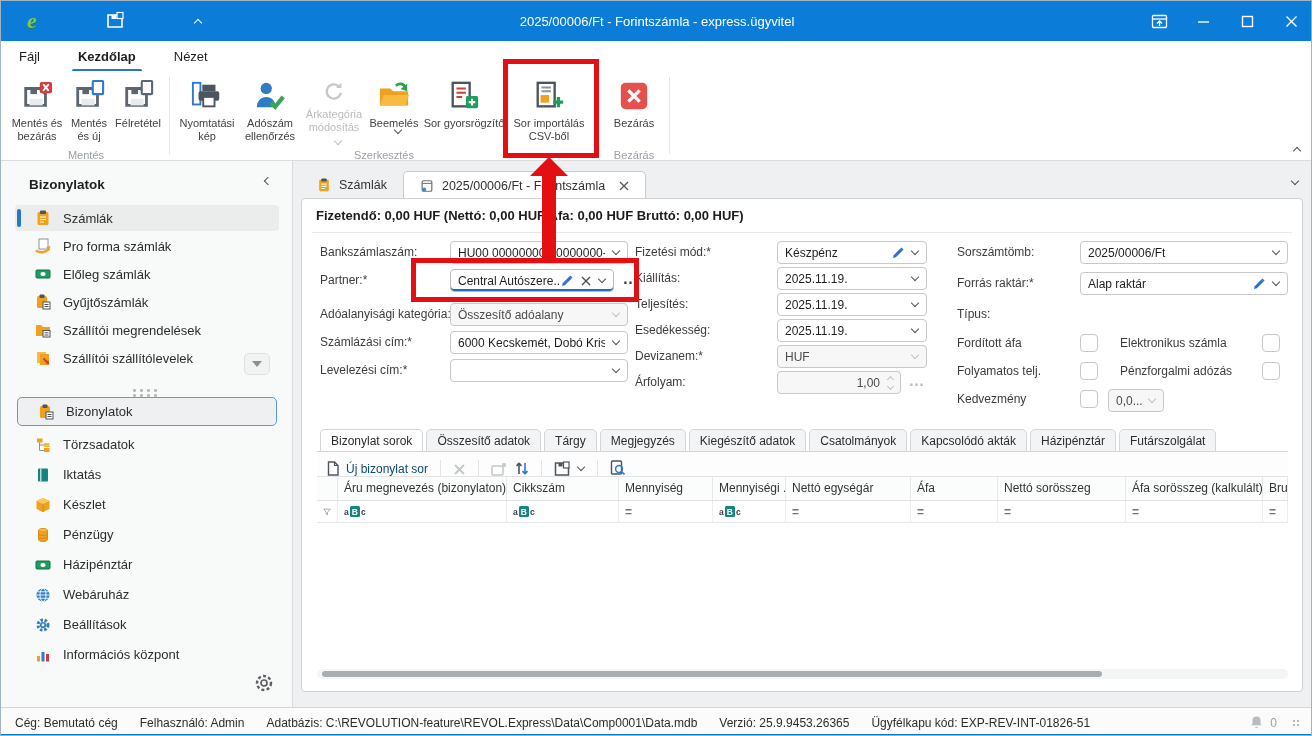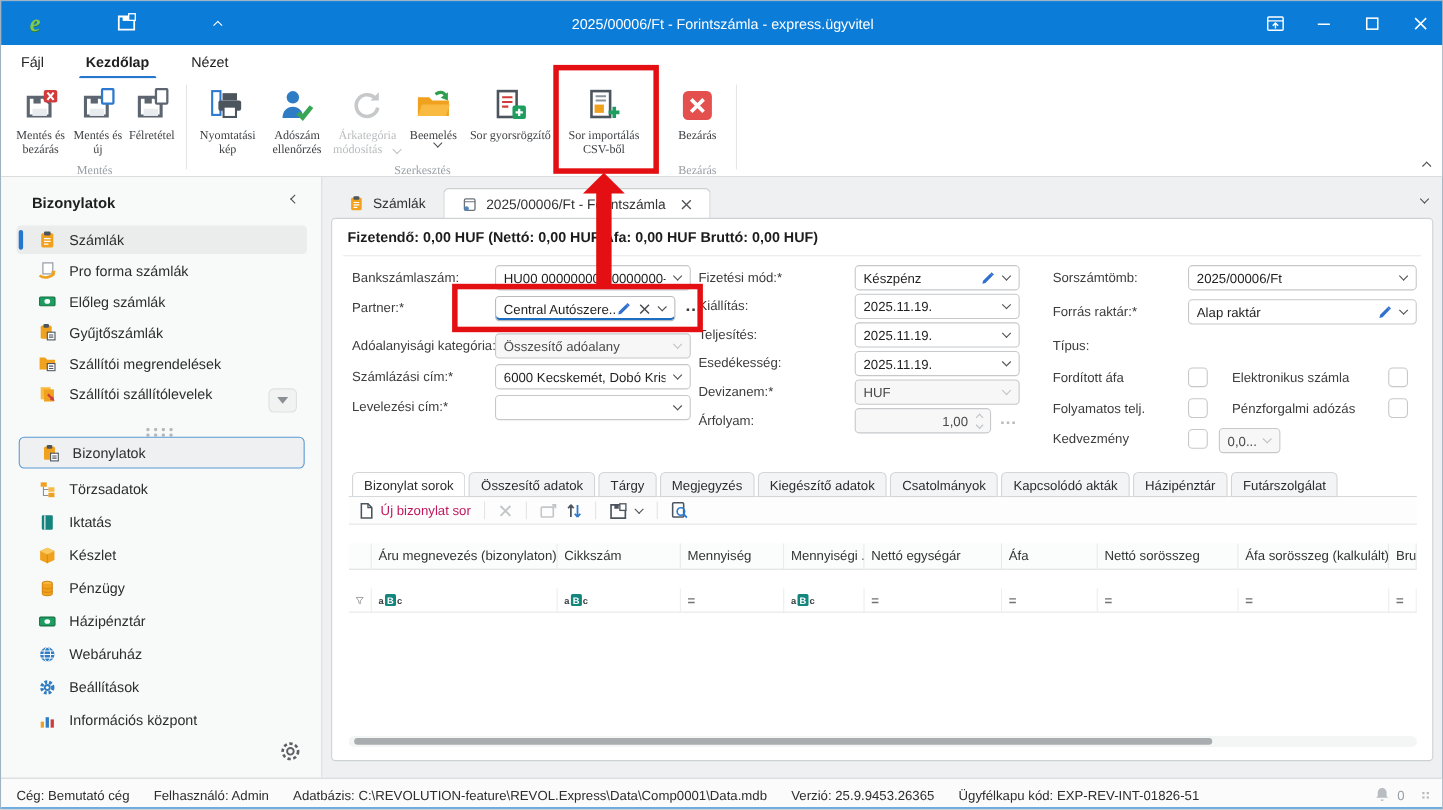--- a/index.html
+++ b/index.html
@@ -14,21 +14,21 @@
   .title { position:absolute; left:0; right:0; text-align:center; font-size:13px; color:#fff; }
   .winbtn { position:absolute; top:0; width:44px; height:40px; display:flex; align-items:center; justify-content:center; }
 
   
   .menurow { position:absolute; left:0; top:40px; width:1312px; height:30px; background:#fff; display:flex; align-items:center; padding-left:16px; gap:34px; }
   .mtab { font-size:13px; color:#1f1f1f; padding:6px 2px; position:relative; }
   .mtab.active { font-weight:bold; }
   .mtab.active::after { content:""; position:absolute; left:-4px; right:-4px; bottom:-2px; height:3px; border-radius:2px; background:#2577cd; }
 
   
-  .ribbon { position:absolute; left:0; top:70px; width:1312px; height:90px; background:#fff; border-bottom:1px solid #dcdcdc; display:flex; padding:2px 0 0 8px;font-family:Liberation Serif, serif; }
+  .ribbon { position:absolute; left:0; top:70px; width:1312px; height:90px; background:#fff; border-bottom:1px solid #dcdcdc; display:flex; padding:2px 0 0 8px; }
   .rgroup { display:flex; flex-direction:column; }
   .rbtns { display:flex; flex:1; align-items:flex-start; }
   .rlabel { text-align:center; color:#9aa0a6; font-size:11px; padding:2px 0 4px; }
   .rbtn { display:flex; flex-direction:column; align-items:center; padding-top:7px; font-size:11px; line-height:13px; color:#404346; text-align:center; height:74px; }
   .rbtn .cap { margin-top:5px; }
   .rbtn.dis { color:#b9bcbe; }
   .rsep { width:1px; background:#e4e5e6; margin:4px 6px 6px; }
   .ribbon-collapse { position:absolute; right:12px; bottom:6px; }
 
   
@@ -77,29 +77,29 @@
   .spin { display:flex; flex-direction:column; gap:2px; margin-left:8px; }
   .spin .chv { margin:0; width:5px; height:5px; }
   .cb { position:absolute; width:18px; height:18px; border:1px solid #c6c8ca; border-radius:4px; background:#fff; }
 
   .dettabs { position:absolute; left:18px; top:229px; display:flex; align-items:flex-end; height:24px; }
   .dettabs::after { content:""; position:absolute; left:-18px; right:-984px; bottom:0; }
   .det { font-size:12px; color:#2d2d2d; background:#f3f4f5; border:1px solid #d3d5d7; border-radius:5px 5px 0 0; padding:4px 10px 4px; margin-right:3px; height:23px; white-space:nowrap; }
   .det.active { background:#fff; border-bottom-color:#fff; font-weight:normal; }
   .detline { position:absolute; left:15px; right:14px; top:252px; height:1px; background:#d3d5d7; }
 
-  .gridtb { position:absolute; left:15px; right:14px; top:253px; height:25px; display:flex; align-items:center; padding-left:5px; border-bottom:1px solid #e3e4e5; background:#fdfdfd; font-size:12px; color:#be185d; }
+  .gridtb { position:absolute; left:15px; right:14px; top:253px; height:25px; display:flex; align-items:flex-end; padding-left:5px; border-bottom:1px solid #e3e4e5; background:#fdfdfd; font-size:12px; color:#0c4a6e; }
   .tsep { width:1px; height:16px; background:#e3e4e5; margin:0 8px; }
   .tbtn { display:flex; align-items:center; gap:6px; padding:0 4px; }
 
   .grid { position:absolute; left:15px; right:14px; top:278px; bottom:34px; overflow:hidden; }
   .grow { display:flex; }
   .ghead .gc { height:24px; line-height:23px; font-size:12px; color:#333; background:#fbfcfc; border-right:1px solid #e6e7e8; border-bottom:1px solid #dfe1e2; padding:0 6px; white-space:nowrap; overflow:hidden; }
   .gfilter .gc { height:22px; display:flex; align-items:center; border-right:1px solid #eceded; border-bottom:1px solid #e6e7e8; padding:0 6px; color:#8b9094; font-size:11px; }
-  .gc { flex:none;margin-top:17px; }
+  .gc { flex:none; }
   .eq { color:#6f7478; font-weight:bold; font-size:12px; }
   .abc { display:inline-flex; align-items:center; font:bold 8.5px "Liberation Sans", sans-serif; color:#3d4246; gap:1px; }
   .abc b { background:#13867e; color:#fff; padding:0.5px 2px; border-radius:1.5px; }
   .hscroll { position:absolute; left:15px; right:14px; bottom:12px; height:10px; background:#f4f5f5; border-radius:5px; }
   .hthumb { position:absolute; left:5px; top:2px; width:780px; height:6px; background:#a9adb0; border-radius:3px; }
 
   
   .statusbar { position:absolute; left:0; top:706px; width:1312px; height:30px; background:#fbfbfb; border-top:1px solid #d4d6d7; display:flex; align-items:center; padding:0 14px; gap:22px; font-size:12px; color:#2d2d2d; }
   .statusbar::after { content:""; position:absolute; left:0; right:0; bottom:0; height:3px; background:#0f77d0; }
   .sb-right { margin-left:auto; display:flex; align-items:center; gap:6px; color:#9aa0a4; }

